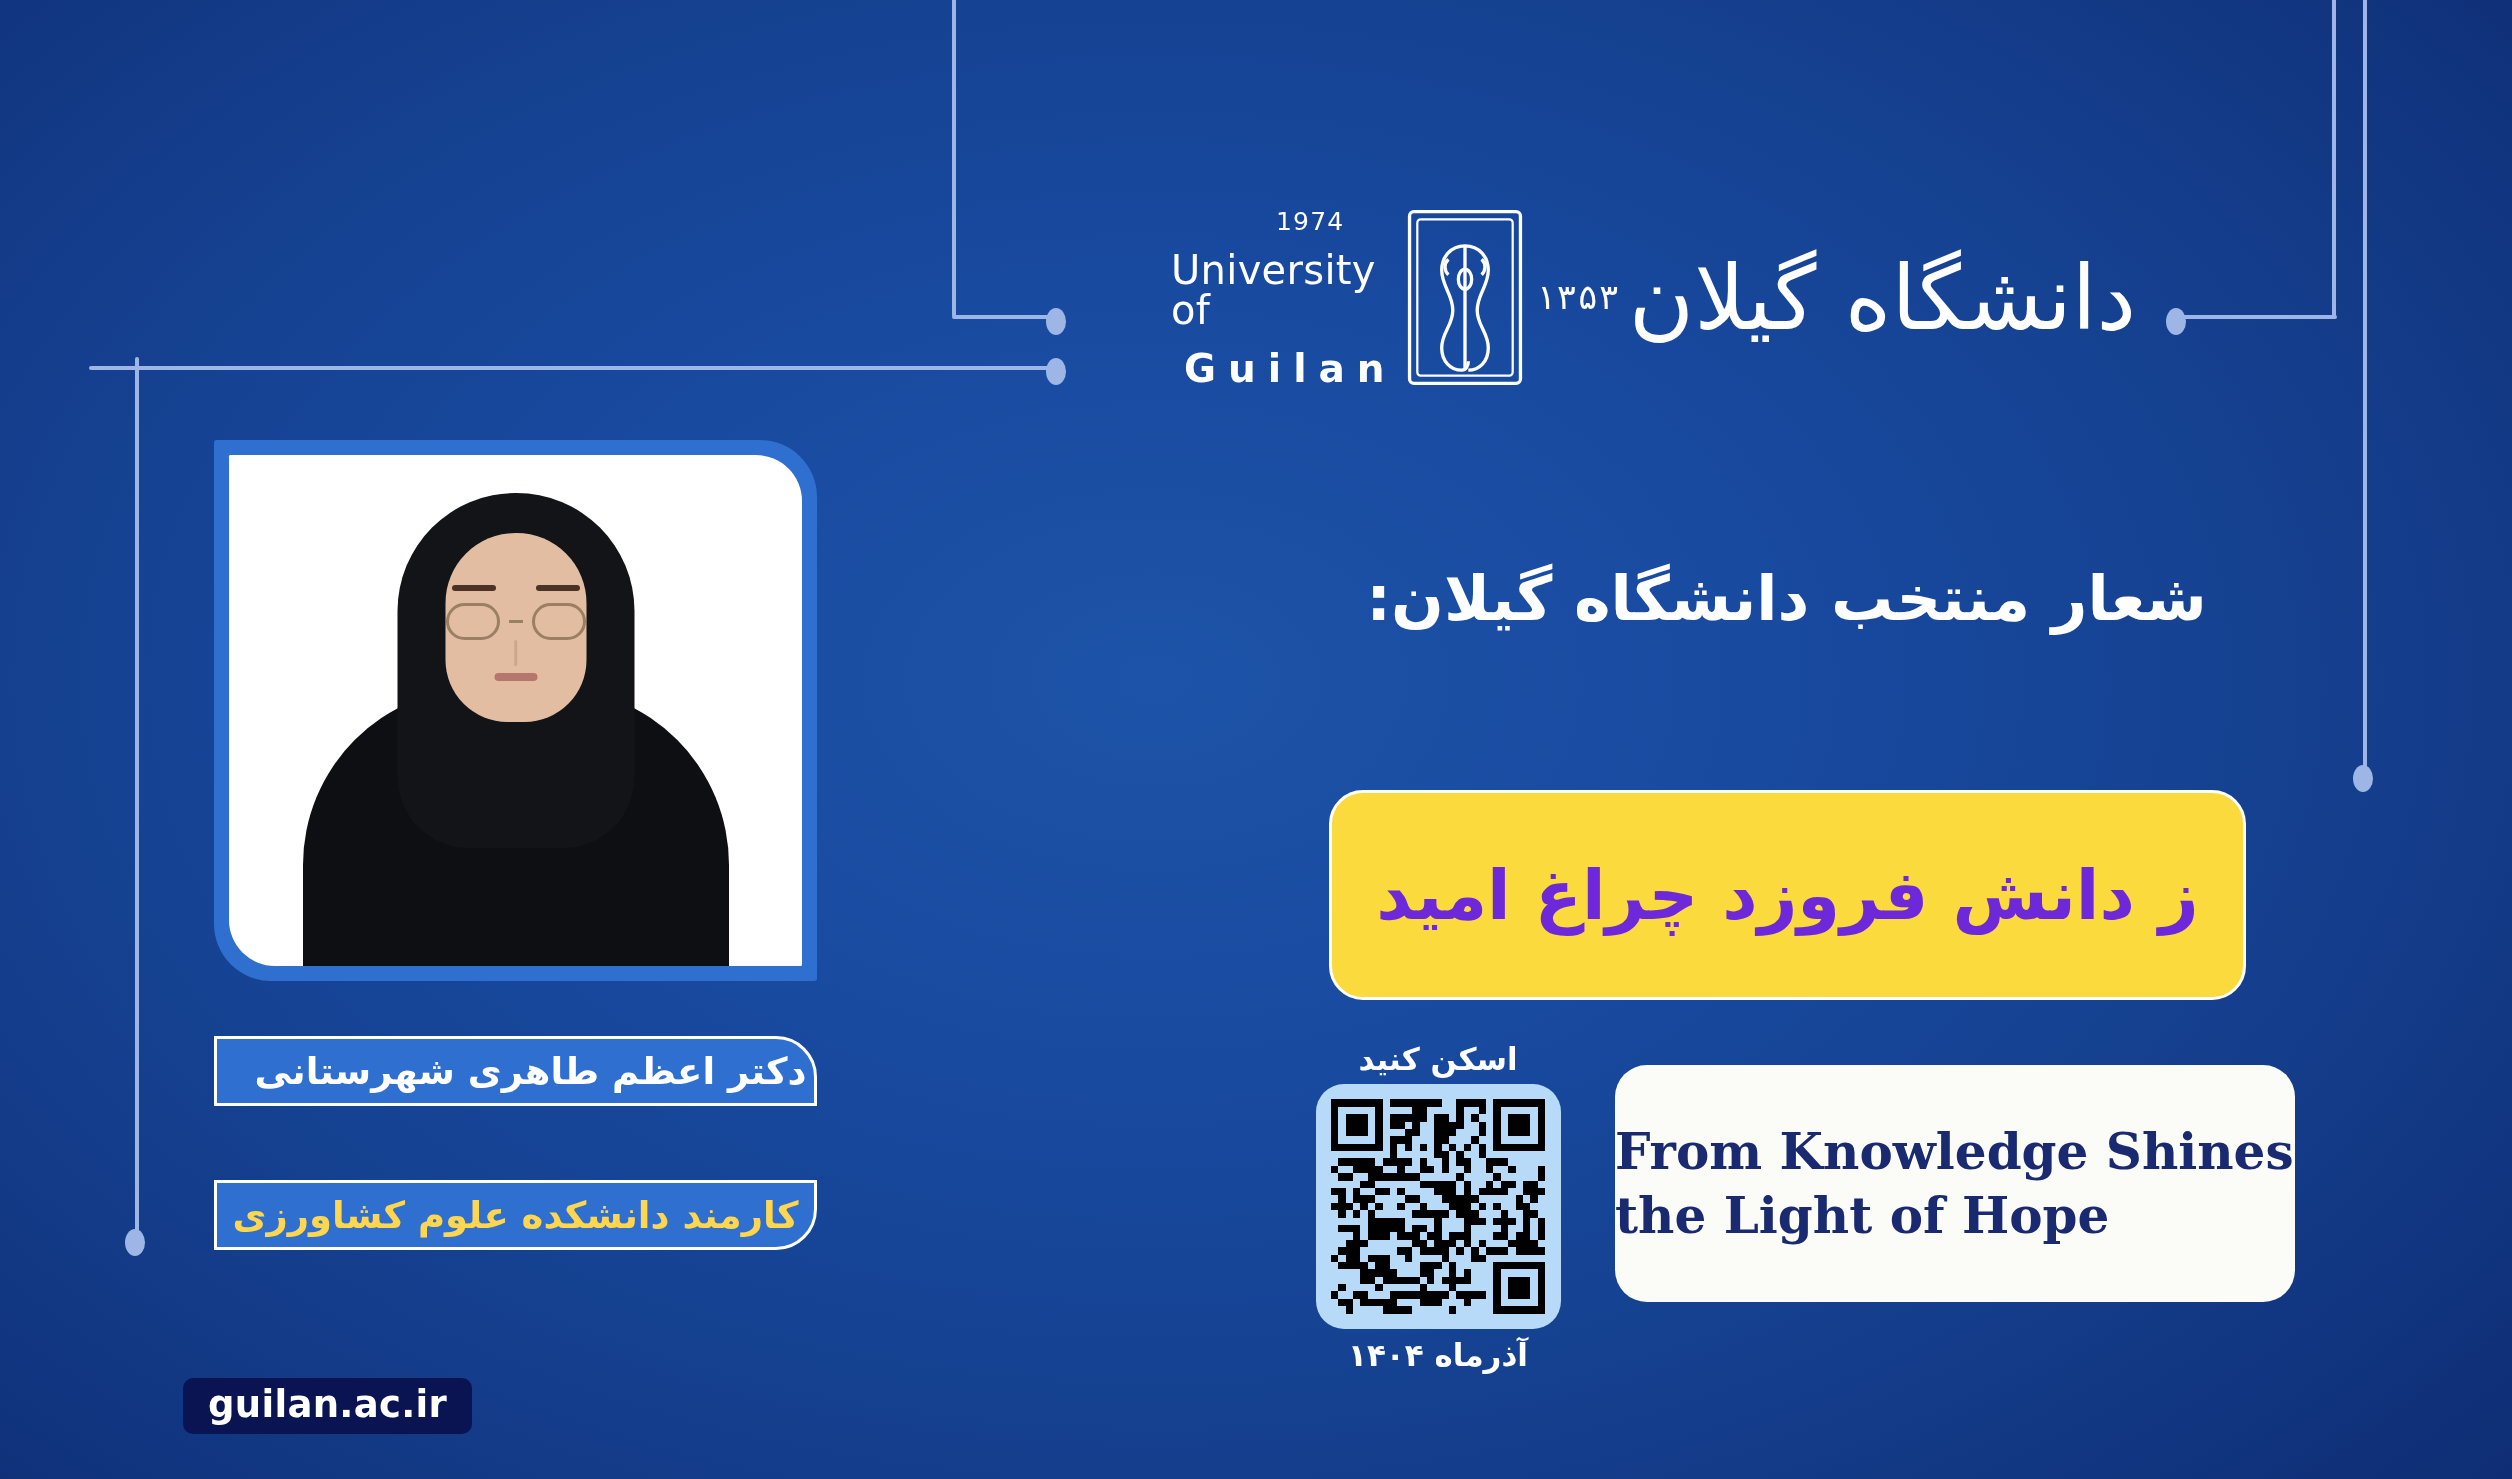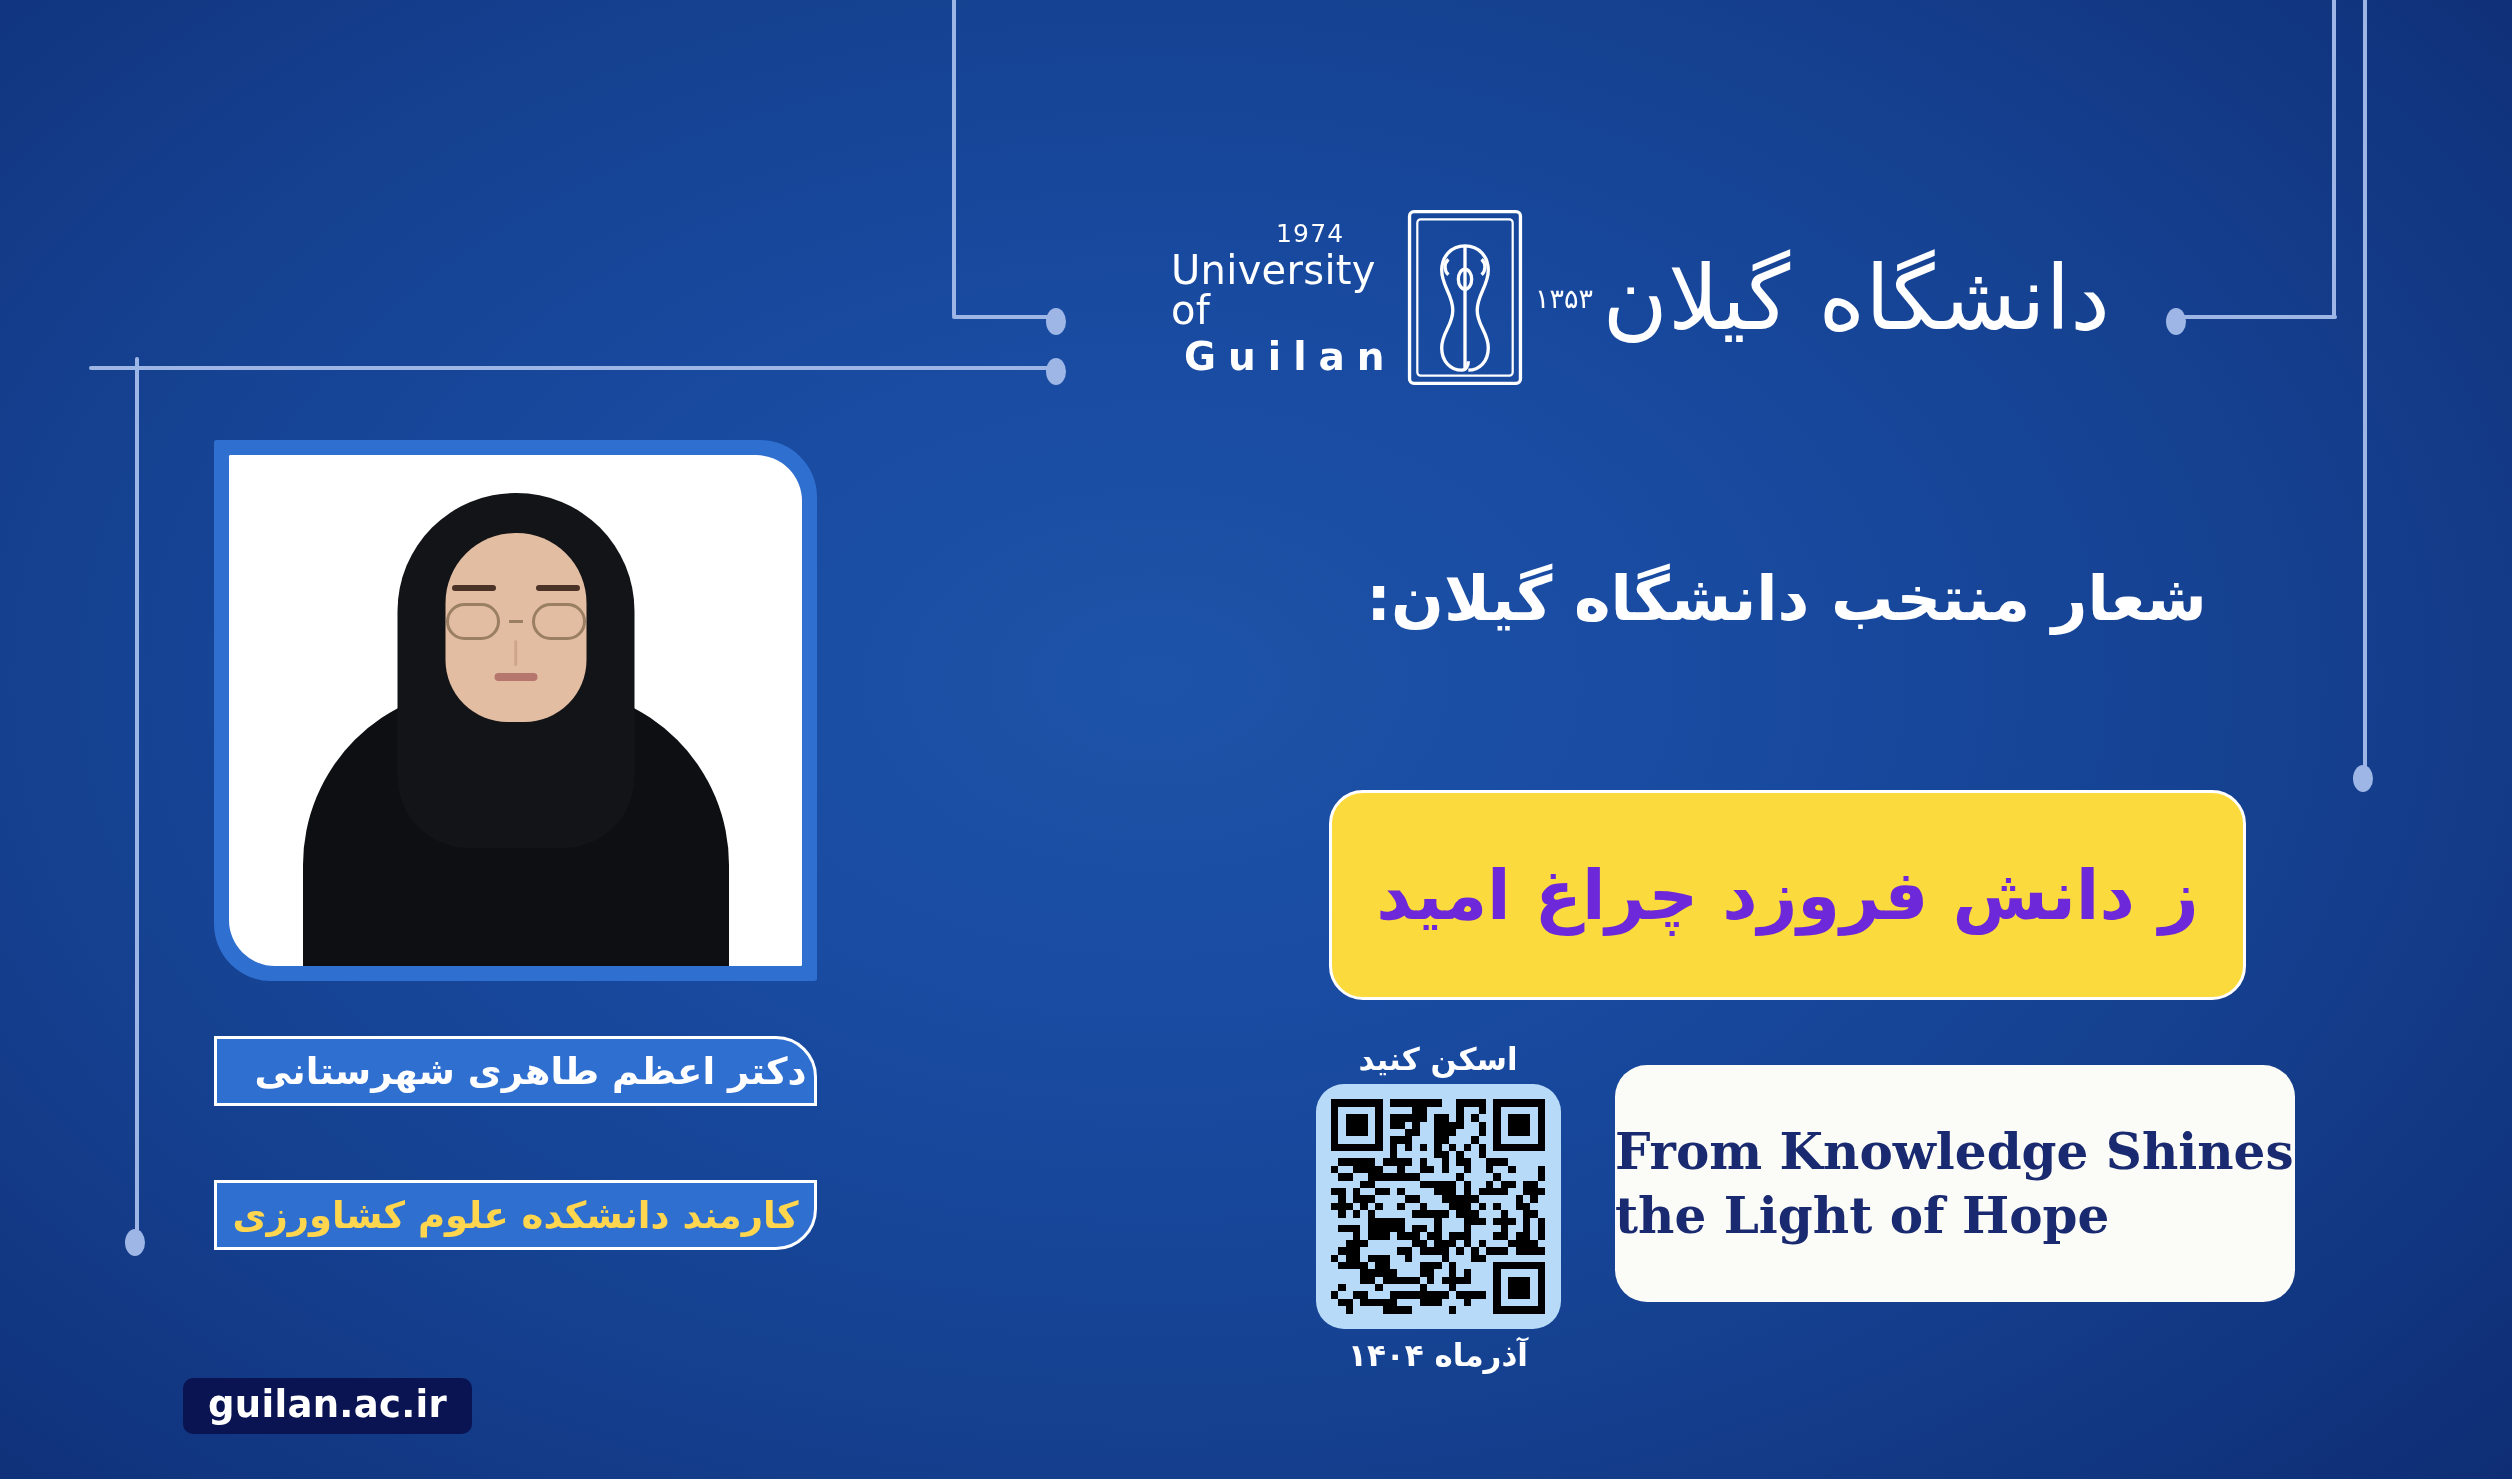--- a/index.html
+++ b/index.html
@@ -55,35 +55,36 @@
     left:1171px; top:195px;
     width:887px; height:207px;
     display:flex; align-items:center; justify-content:flex-start;
     direction:ltr;
     color:#ffffff;
   }
   .logo-en{
     display:flex; flex-direction:column;
     align-items:flex-start; justify-content:flex-start;
     line-height:1;
+    gap:12px;
   }
   .logo-year{
     font-size:25px; font-weight:400;
     letter-spacing:1.2px; margin-left:105px; margin-bottom:3.5px;
   }
   .logo-univ{font-size:40px; font-weight:400; letter-spacing:0.3px;}
   .logo-guilan{
     font-size:39px; font-weight:700; letter-spacing:12px;
     margin-top:7px; margin-left:13px;
   }
   .logo-mark{ margin:0 6px; }
   .logo-fa-year{
-    font-size:27px; margin:0 9.5px 0 2.4px;
+    font-size:35px; margin:0 9.5px 0 2.4px;
     align-self:center; letter-spacing:0.6px;
-    font-family:Liberation Sans, sans-serif;
+    font-family:Liberation Mono, monospace;
   }
   .logo-fa{
     font-size:89px; line-height:1;
     margin-right:4.7px; align-self:center;
     white-space:nowrap;
     font-family:"DejaVu Sans","Liberation Sans",sans-serif;
   }
 
   
   .portrait-frame{

